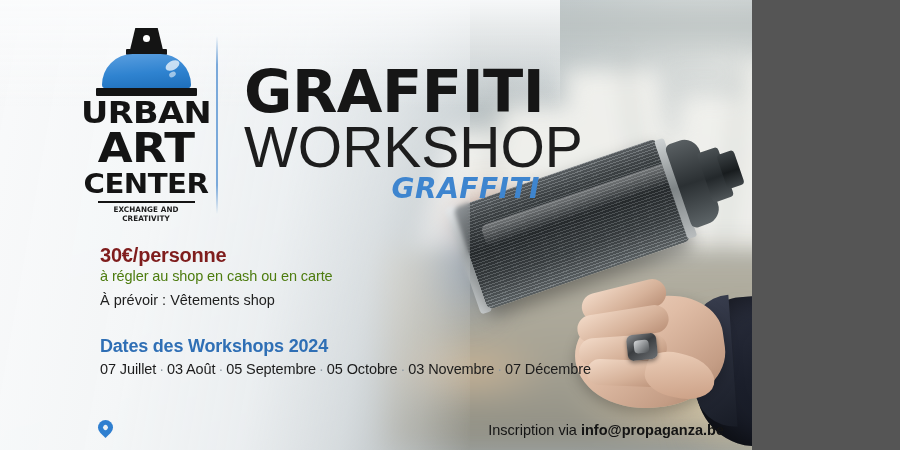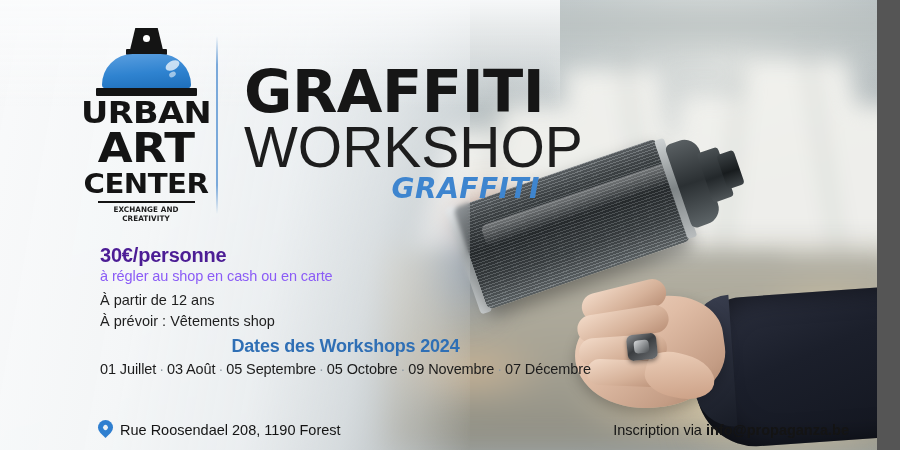--- a/index.html
+++ b/index.html
@@ -1,17 +1,17 @@
 <!DOCTYPE html>
 <html><head>
 <meta charset="utf-8">
 <style>
   html,body{margin:0;padding:0;background:#555;}
   #poster{
-    position:relative;width:877px;height:450px;overflow:hidden;
+    position:relative;width:752px;height:450px;overflow:hidden;
     font-family:"Liberation Sans","DejaVu Sans",sans-serif;
     background:#eceef1;
   }
 
   
   .photo{position:absolute;inset:0;overflow:hidden;}
   .ph-sky{
     position:absolute;left:0;top:0;width:900px;height:450px;
     background:
       radial-gradient(ellipse 260px 180px at 720px 60px, #dfe2e0 0%, rgba(223,226,224,0) 70%),
@@ -150,28 +150,28 @@
   .headline{position:absolute;left:244px;top:64px;width:420px;}
   .h-graffiti{font-family:"DejaVu Sans","Liberation Sans",sans-serif;font-weight:900;font-size:59px;
     color:#161616;letter-spacing:-.5px;line-height:.95;}
   .h-workshop{font-family:"Liberation Sans","DejaVu Sans",sans-serif;font-weight:400;font-size:57px;
     color:#1d1d1d;letter-spacing:0px;line-height:1.02;margin-top:-2px;}
   .h-saturdays{font-family:"DejaVu Sans","Liberation Sans",sans-serif;font-weight:900;font-style:italic;
     font-size:28px;color:#3e85cf;letter-spacing:.5px;text-align:right;width:296px;margin-top:-4px;}
 
   
   .price{position:absolute;left:100px;top:244px;}
-  .price-main{font-size:20px;font-weight:700;color:#4c1d95;letter-spacing:-.2px;}
-  .price-sub{font-size:14.5px;color:#8b5cf6;margin-top:1px;letter-spacing:-.1px;}
+  .price-main{font-size:20px;font-weight:700;color:#7f1d1d;letter-spacing:-.2px;}
+  .price-sub{font-size:14.5px;color:#4d7c0f;margin-top:1px;letter-spacing:-.1px;}
 
   .ages{position:absolute;left:100px;top:290px;font-size:14.5px;color:#1f1f1f;line-height:1.46;}
   .ages b{font-weight:400;}
 
   .dates{position:absolute;left:100px;top:336px;}
-  .dates-title{font-size:18px;font-weight:700;color:#2f6fb5;letter-spacing:-.2px;text-align:center;}
+  .dates-title{font-size:18px;font-weight:700;color:#2f6fb5;letter-spacing:-.2px;}
   .dates-row{font-size:14.5px;color:#1c1c1c;margin-top:4px;letter-spacing:-.1px;white-space:nowrap;}
   .sep{color:#8d9aa3;padding:0 3px;}
 
   
   .addr{position:absolute;left:98px;top:430px;transform:translateY(-50%);
     display:flex;align-items:center;gap:7px;font-size:14.5px;color:#141414;}
   .pin{width:15px;height:20px;position:relative;flex:0 0 auto;}
   .pin i{position:absolute;left:0;top:0;width:15px;height:15px;border-radius:50% 50% 50% 0;
     transform:rotate(-45deg);background:#2f7fd0;}
   .pin i:after{content:"";position:absolute;left:4.6px;top:4.6px;width:5.8px;height:5.8px;border-radius:50%;background:#eef2f5;}
@@ -249,33 +249,31 @@
     <div class="h-workshop">WORKSHOP</div>
     <div class="h-saturdays">GRAFFITI</div>
   </div>
 
   <div class="price">
     <div class="price-main">30€/personne</div>
     <div class="price-sub">à régler au shop en cash ou en carte</div>
   </div>
 
   <div class="ages">
-    <div>À partir de 12 ans</div>
     <div><b>À prévoir :</b> <span>Vêtements shop</span></div>
   </div>
 
   <div class="dates">
     <div class="dates-title">Dates des Workshops 2024</div>
-    <div class="dates-row" id="dates-row-2"><span>01 Juillet</span><span class="sep">·</span><span>03 Août</span><span class="sep">·</span><span>05 Septembre</span><span class="sep">·</span><span>05 Octobre</span><span class="sep">·</span><span>09 Novembre</span><span class="sep">·</span><span>07 Décembre</span></div>
+    <div class="dates-row" id="dates-row-2"><span>07 Juillet</span><span class="sep">·</span><span>03 Août</span><span class="sep">·</span><span>05 Septembre</span><span class="sep">·</span><span>05 Octobre</span><span class="sep">·</span><span>03 Novembre</span><span class="sep">·</span><span>07 Décembre</span></div>
   </div>
 
   <div class="addr">
     <span class="pin">
         <i></i>
       </span>
-    <span>Rue Roosendael 208, 1190 Forest</span>
   </div>
   <div class="signup">
     <span>Inscription via</span>
     <b>info@propaganza.be</b>
   </div>
 
 </div>
 
 </body></html>

